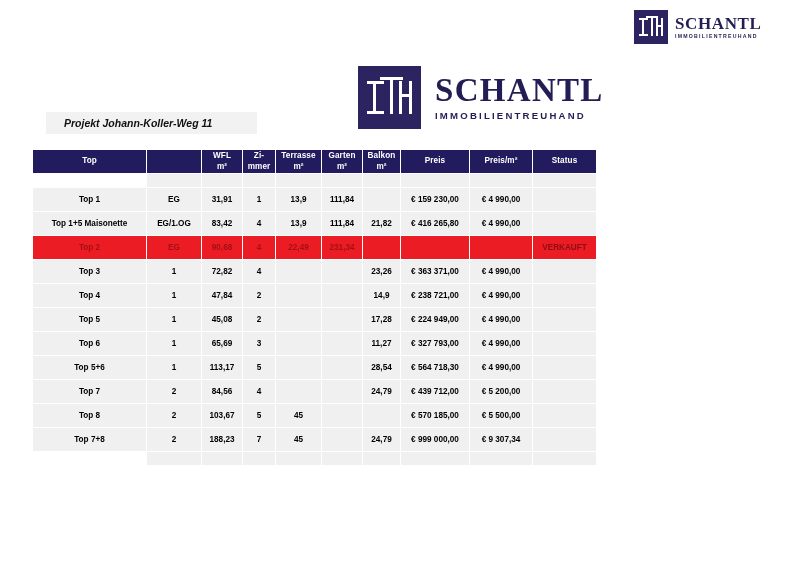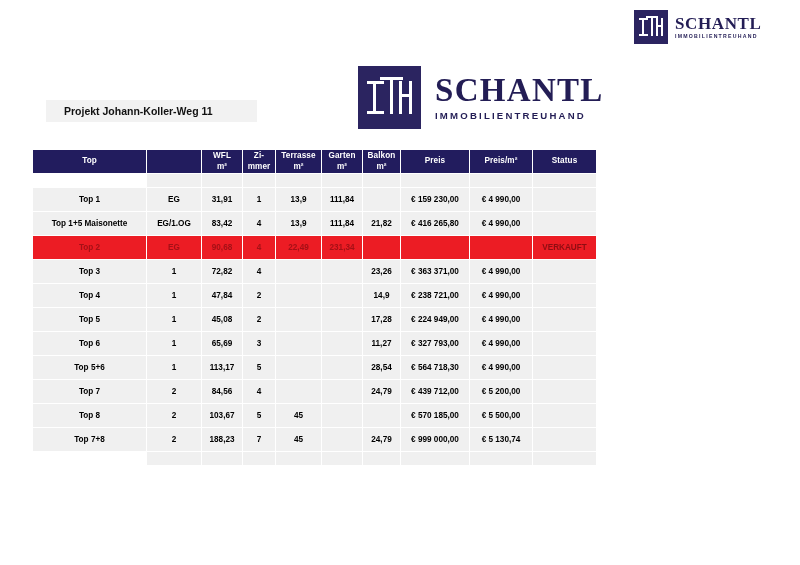--- a/index.html
+++ b/index.html
@@ -83,31 +83,32 @@
   .ith span {
     position: absolute;
     background: #ffffff;
     display: block;
   }
 
   
   .project-title {
     position: absolute;
     left: 46px;
-    top: 100px;
+    top: 112px;
     width: 211px;
     height: 22px;
     background: #f2f2f2;
     display: flex;
     align-items: center;
     padding-left: 18px;
     box-sizing: border-box;
     font-size: 10.5px;
     font-weight: bold;
     color: #111111;
+    font-style: italic;
   }
 
   
   .sheet {
     position: absolute;
     left: 32px;
     top: 149px;
     width: 558px;
   }
   table.price-table {
@@ -376,21 +377,21 @@
         </tr>
         <tr>
           <td class="c-top">Top 7+8</td>
           <td class="c-num">2</td>
           <td class="c-num">188,23</td>
           <td class="c-num">7</td>
           <td class="c-num">45</td>
           <td class="c-num"></td>
           <td class="c-num">24,79</td>
           <td class="c-money">€ 999 000,00</td>
-          <td class="c-money">€ 5 130,74</td>
+          <td class="c-money">€ 9 307,34</td>
           <td class="c-status"></td>
         </tr>
         <tr class="spacer">
           <td class="c-top"></td>
           <td class="c-num"></td>
           <td class="c-num"></td>
           <td class="c-num"></td>
           <td class="c-num"></td>
           <td class="c-num"></td>
           <td class="c-num"></td>

